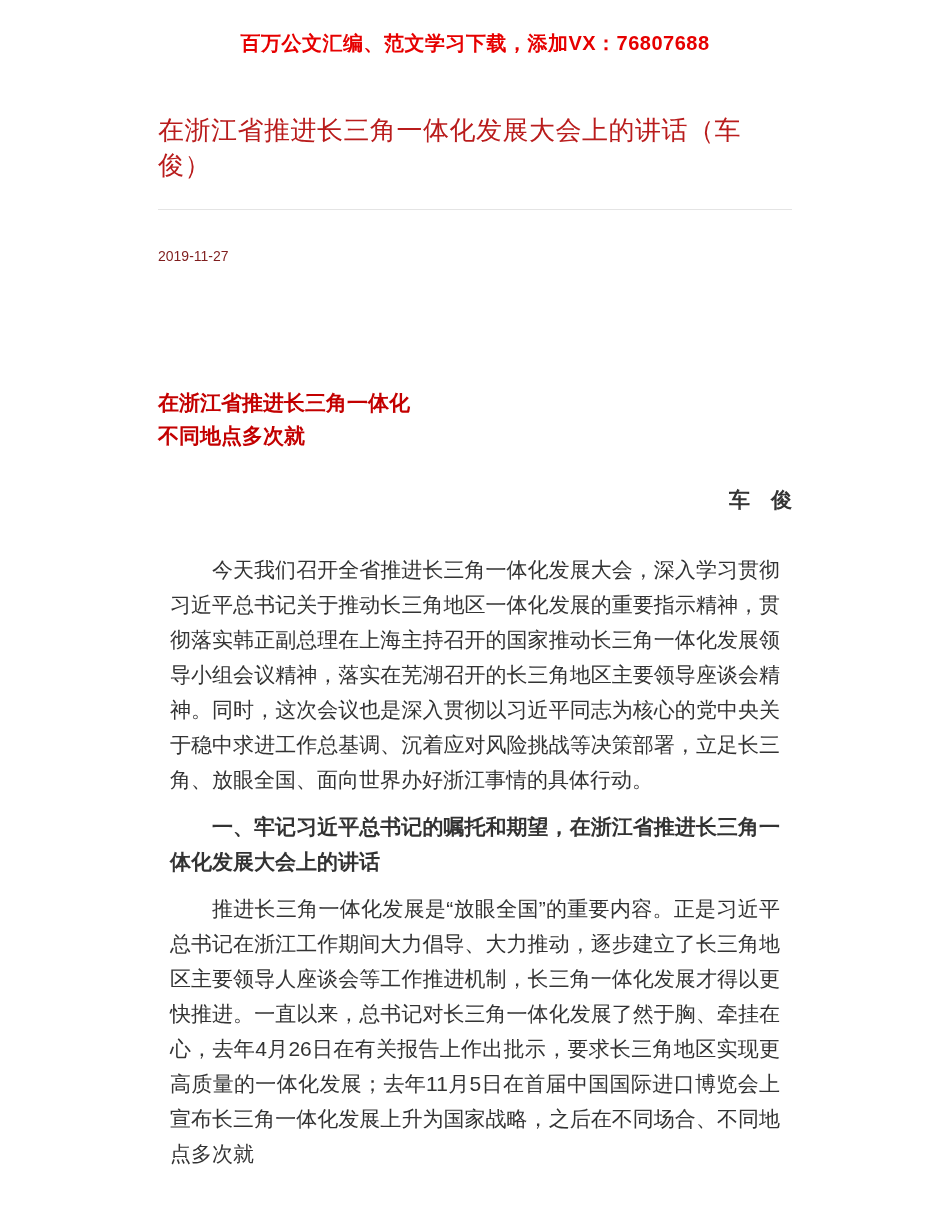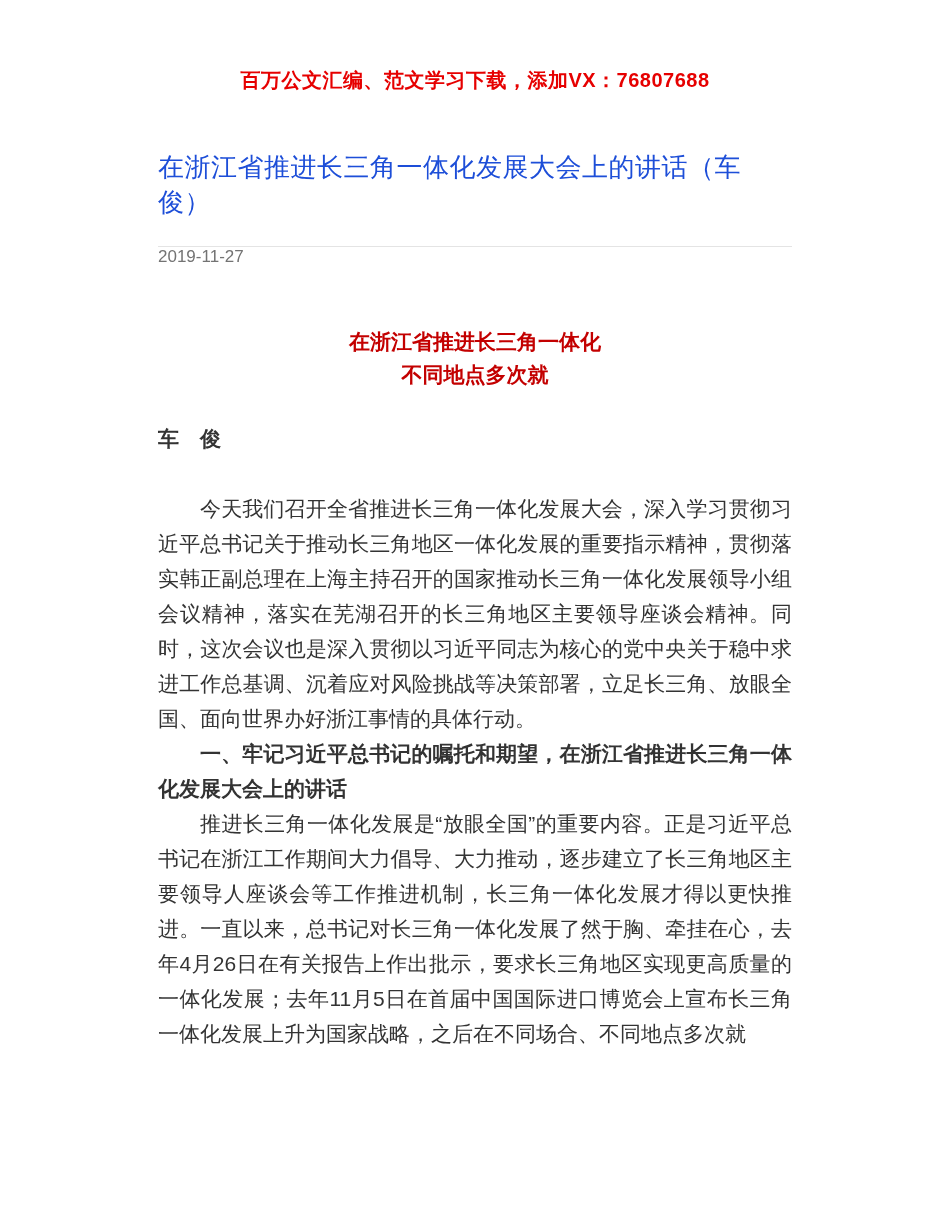--- a/index.html
+++ b/index.html
@@ -14,70 +14,71 @@
     overflow: hidden;
     font-family: "Liberation Sans", "DejaVu Sans", sans-serif;
   }
   .page {
     width: 950px;
     height: 1230px;
     background: #ffffff;
     position: relative;
   }
   .banner {
-    padding-top: 67px;
+    padding-top: 30px;
     text-align: center;
     font-size: 20px;
     font-weight: 700;
     color: #e60000;
     letter-spacing: 0.5px;
   }
   .content {
     width: 634px;
     margin: 0 auto;
   }
   .doc-title {
     margin: 56px 0 0 0;
     font-size: 26px;
     font-weight: 400;
-    color: #1d4ed8;
+    color: #b91c1c;
     line-height: 1.35;
     letter-spacing: 0.5px;
   }
   .divider {
     margin-top: 26px;
     border-top: 1px solid #e4e4e4;
     height: 0;
   }
   .doc-date {
-    font-size: 17px;
+    margin-top: 36px;
+    font-size: 14px;
     line-height: 20px;
-    color: #737373;
+    color: #7f1d1d;
   }
   .article-title {
-    margin-top: 58px;
-    text-align: center;
+    margin-top: 120px;
+    text-align: left;
     font-size: 21px;
     font-weight: 700;
     line-height: 33px;
     color: #c30000;
   }
   .author {
     margin-top: 36px;
-    text-align: left;
+    text-align: right;
     font-size: 21px;
     font-weight: 700;
     line-height: 24px;
     color: #333333;
   }
   .body-text {
     margin-top: 40px;
   }
   .para {
-    margin: 0;
+    margin: 12px;
     font-size: 21px;
     line-height: 35px;
     color: #333333;
     text-align: justify;
     text-indent: 2em;
   }
   .para.bold {
     font-weight: 700;
   }
 </style>

